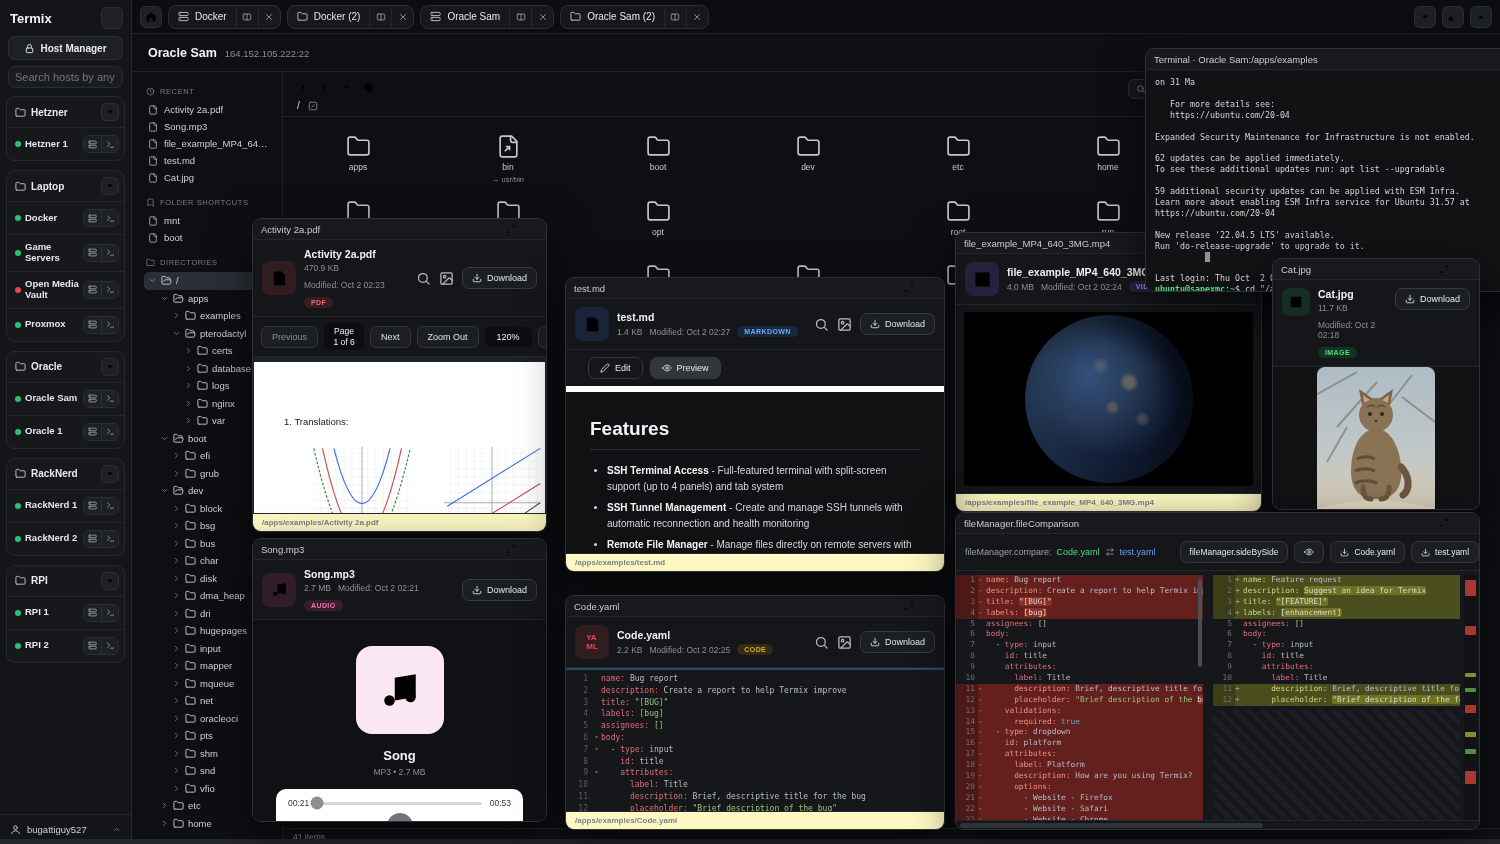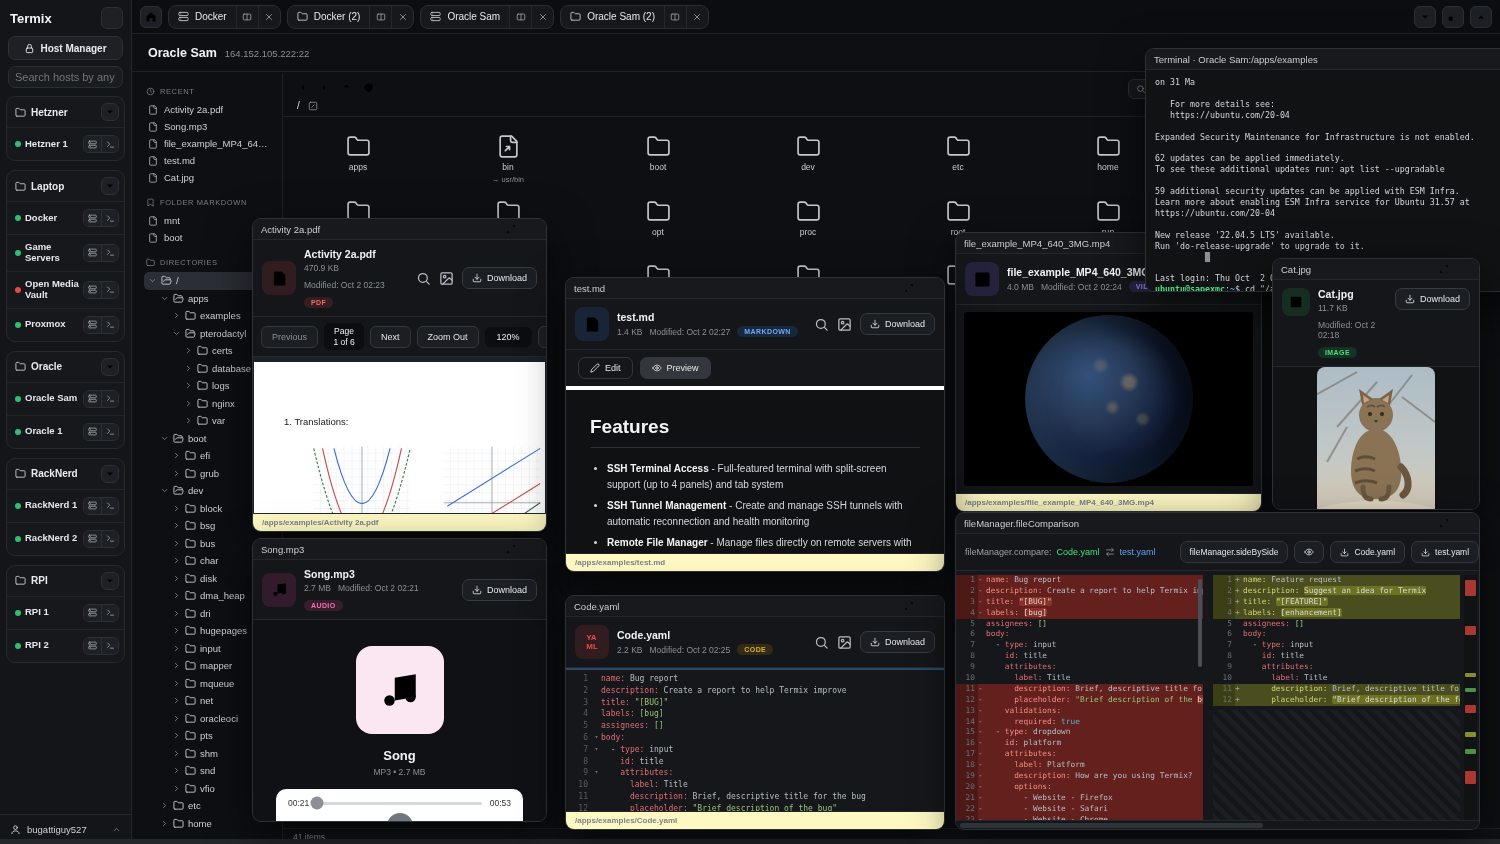--- a/index.html
+++ b/index.html
@@ -126,21 +126,21 @@
   #player { margin-top:12px; width:247px; height:56px; background:#ffffff; border-radius:10px; padding:9px 12px 0; }
   #p-row { display:flex; align-items:center; gap:8px;justify-content:space-between; }
   .p-time { font-size:8.5px; color:#32353a; }
   #p-track { flex:1; height:3px; background:#d4d7db; border-radius:2px; position:relative; }
   #p-fill { position:absolute; left:0; top:0; bottom:0; background:#94989e; border-radius:2px; }
   #p-knob { position:absolute; top:50%; width:13px; height:13px; border-radius:50%; background:#8b9096; transform:translate(-50%,-50%); }
   #p-play { width:26px; height:26px; border-radius:50%; background:#72777e; margin:5px auto 0; display:flex; align-items:center; justify-content:center; cursor:pointer; }
   #p-play svg { width:10px; height:10px; fill:#ffffff; stroke:none; margin-left:1px; }
 
   
-  #md-actions { flex:none; display:flex; gap:7px; padding:7px 12px; border-bottom:4px solid #ffffff; }
+  #md-actions { flex:none; display:flex; gap:7px; padding:7px 22px; border-bottom:6px solid #ffffff; }
   .md-btn { display:flex; align-items:center; gap:5px; font-size:9px; color:#e4e7eb; border-radius:7px; padding:5px 11px; cursor:pointer; border:1px solid #33373d; background:#141619; }
   .md-btn.active { background:#33373d; }
   .md-btn .ic { width:10px; height:10px; }
   #md-body { flex:1; background:#0f1113; padding:26px 24px 0; overflow:hidden; }
   #md-h1 { font-size:19px; font-weight:bold; color:#f2f4f6; padding-bottom:9px; border-bottom:1px solid #2a2e33; margin-bottom:13px; }
   #md-list { list-style:disc; padding-left:17px; }
   #md-list li { font-size:10px; color:#d4d8dd; line-height:1.55; margin-bottom:6px; }
   #md-list b { color:#f2f4f6; }
 
   
@@ -695,21 +695,21 @@
             </span>
             <span>Cat.jpg</span>
           </div>
         </div>
       <div class="fp-sec" style="margin-top:12px;">
         <span class="ic">
             <svg viewBox="0 0 24 24">
               <path d="m19 21-7-4-7 4V5a2 2 0 0 1 2-2h10a2 2 0 0 1 2 2v16z"></path>
             </svg>
           </span>
-        <span>FOLDER MARKDOWN</span>
+        <span>FOLDER SHORTCUTS</span>
       </div>
       <div id="shortcut-list">
           <div class="fp-item">
             <span class="ic">
               <svg viewBox="0 0 24 24">
                 <path d="M15 2H6a2 2 0 0 0-2 2v16a2 2 0 0 0 2 2h12a2 2 0 0 0 2-2V7Z"></path>
                 <path d="M14 2v4a2 2 0 0 0 2 2h4"></path>
               </svg>
             </span>
             <span>mnt</span>
@@ -1278,28 +1278,20 @@
             </span>
             <div class="flabel"></div>
           </div>
           <div class="fcell" style="left: 300px; top: 71.5px;">
             <span class="ic">
               <svg viewBox="0 0 24 24">
                 <path d="M4 20h16a2 2 0 0 0 2-2V8a2 2 0 0 0-2-2h-7.9a2 2 0 0 1-1.7-.9l-.8-1.2A2 2 0 0 0 7.9 3H4a2 2 0 0 0-2 2v13c0 1.1.9 2 2 2Z"></path>
               </svg>
             </span>
             <div class="flabel">opt</div>
-          </div>
-          <div class="fcell" style="left: 450px; top: 71.5px;">
-            <span class="ic">
-              <svg viewBox="0 0 24 24">
-                <path d="M4 20h16a2 2 0 0 0 2-2V8a2 2 0 0 0-2-2h-7.9a2 2 0 0 1-1.7-.9l-.8-1.2A2 2 0 0 0 7.9 3H4a2 2 0 0 0-2 2v13c0 1.1.9 2 2 2Z"></path>
-              </svg>
-            </span>
-            <div class="flabel">proc</div>
           </div>
           <div class="fcell" style="left: 600px; top: 71.5px;">
             <span class="ic">
               <svg viewBox="0 0 24 24">
                 <path d="M4 20h16a2 2 0 0 0 2-2V8a2 2 0 0 0-2-2h-7.9a2 2 0 0 1-1.7-.9l-.8-1.2A2 2 0 0 0 7.9 3H4a2 2 0 0 0-2 2v13c0 1.1.9 2 2 2Z"></path>
               </svg>
             </span>
             <div class="flabel">root</div>
           </div>
           <div class="fcell" style="left: 750px; top: 71.5px;">

